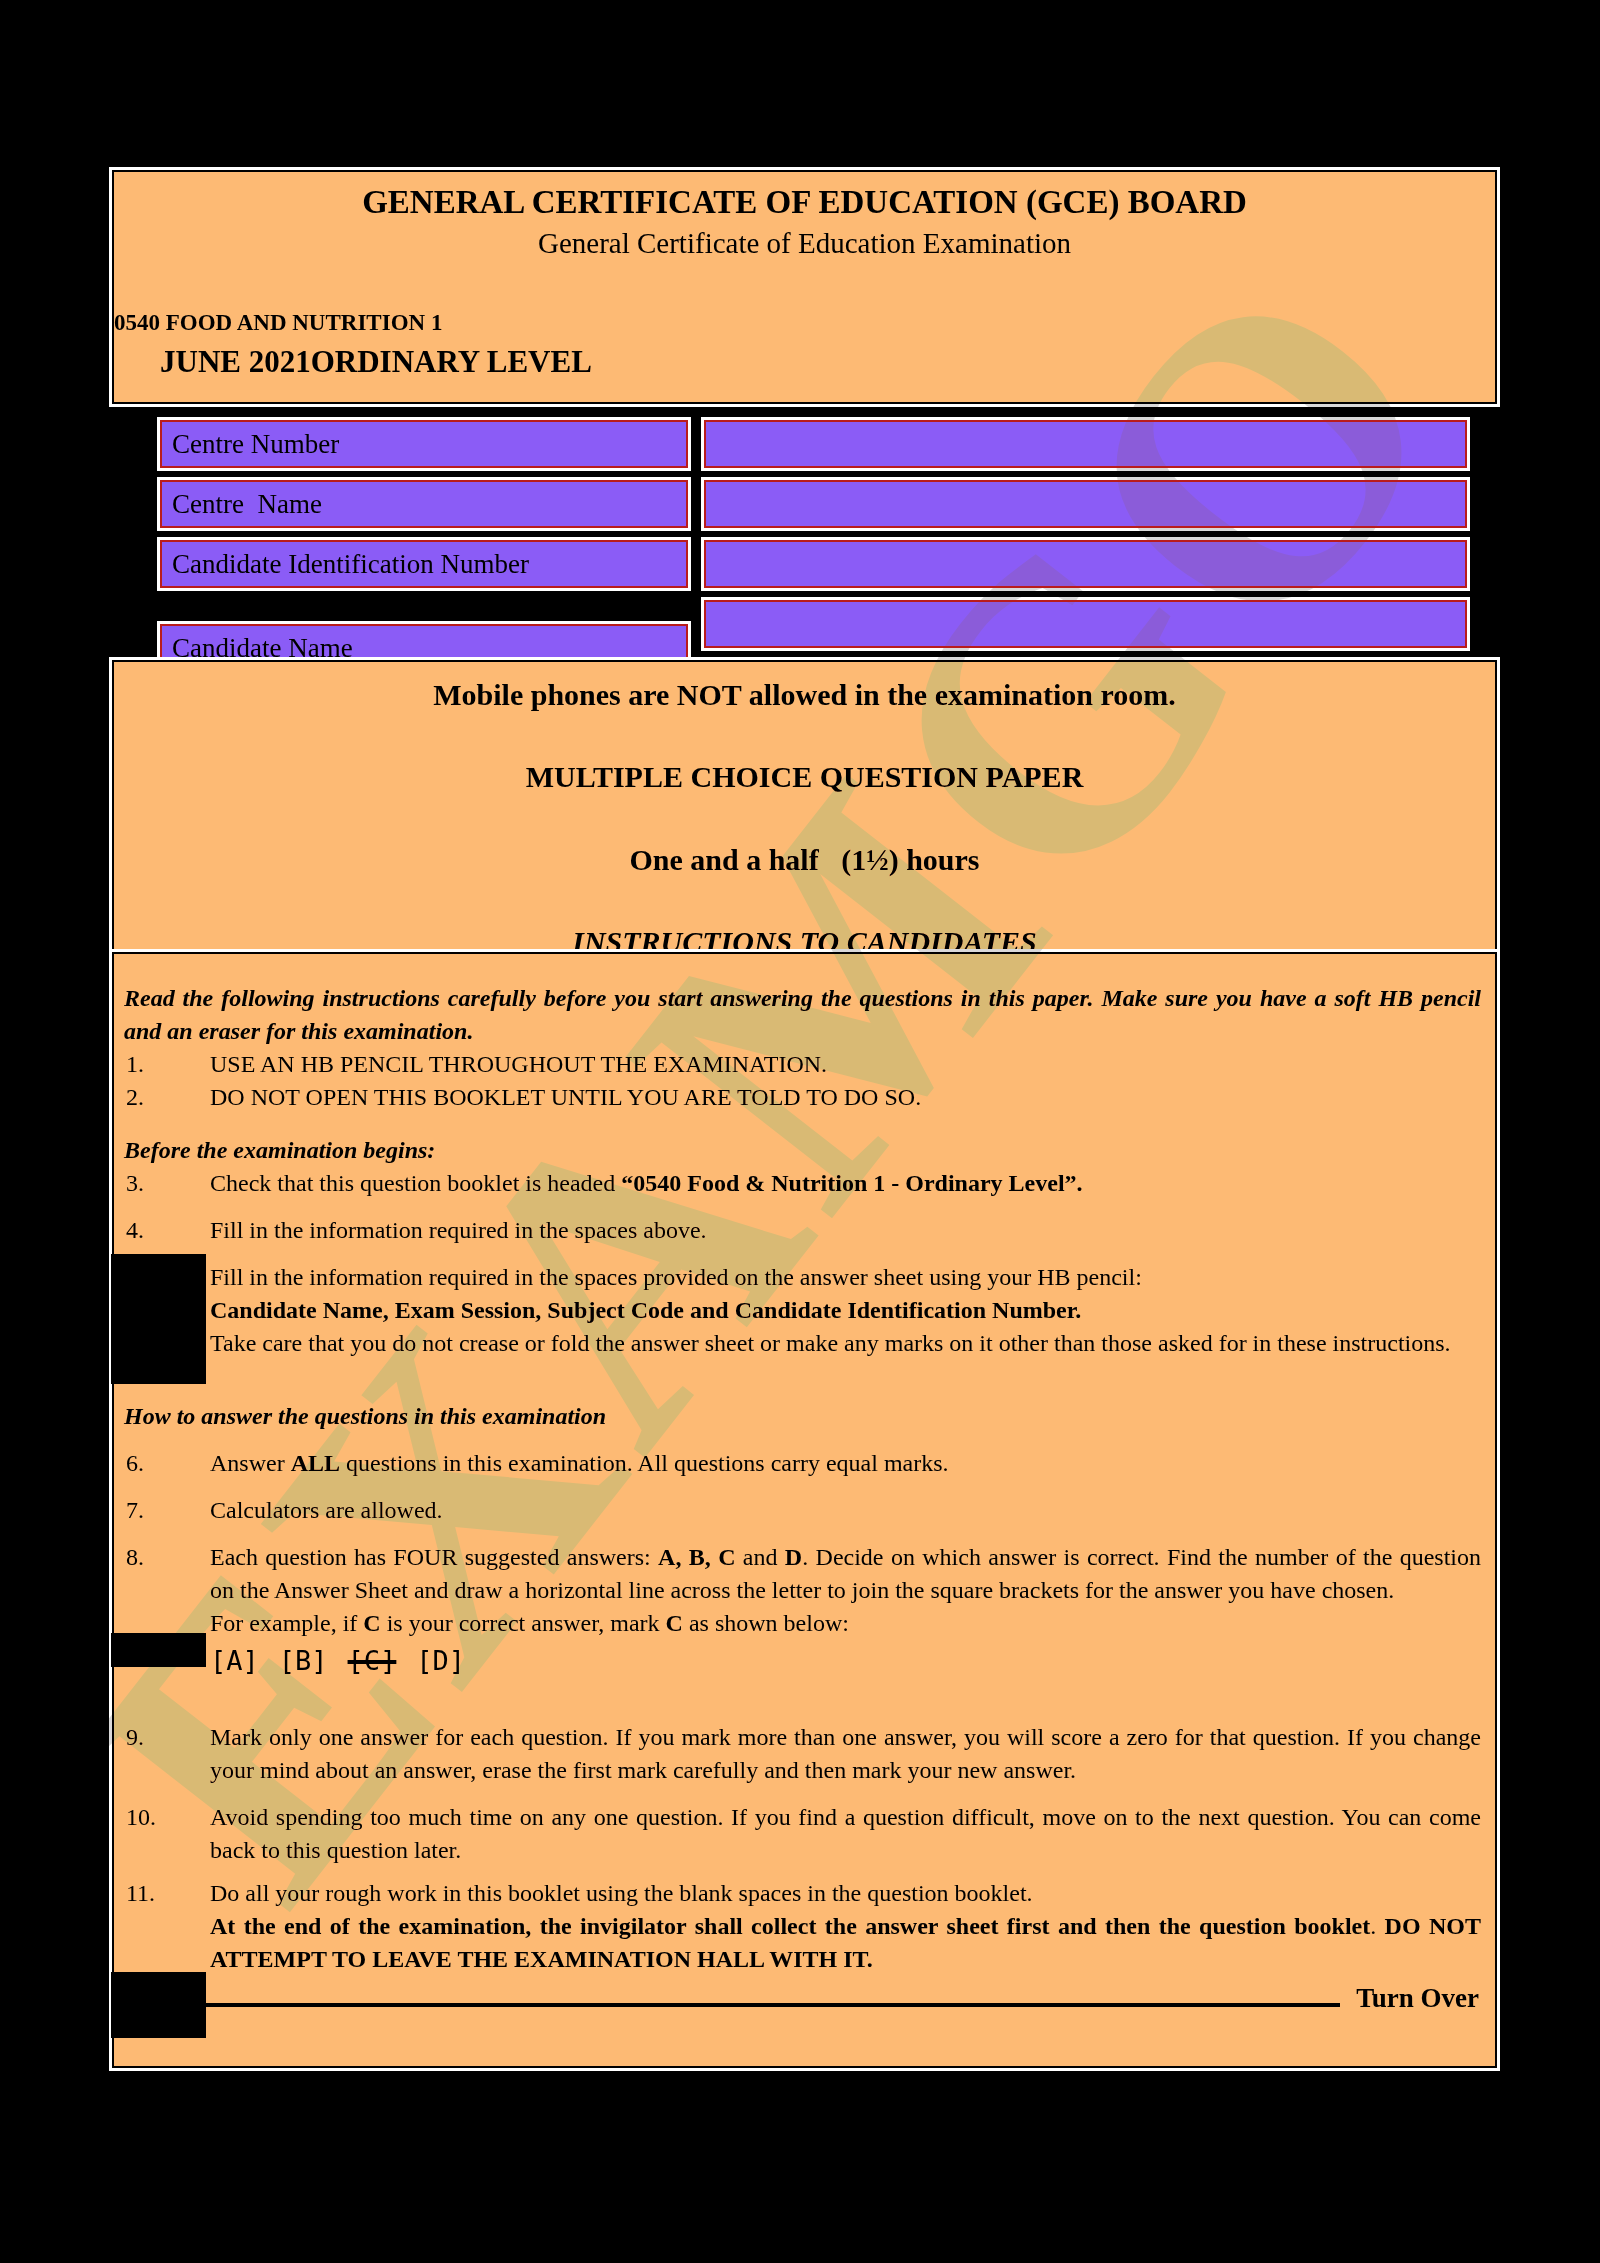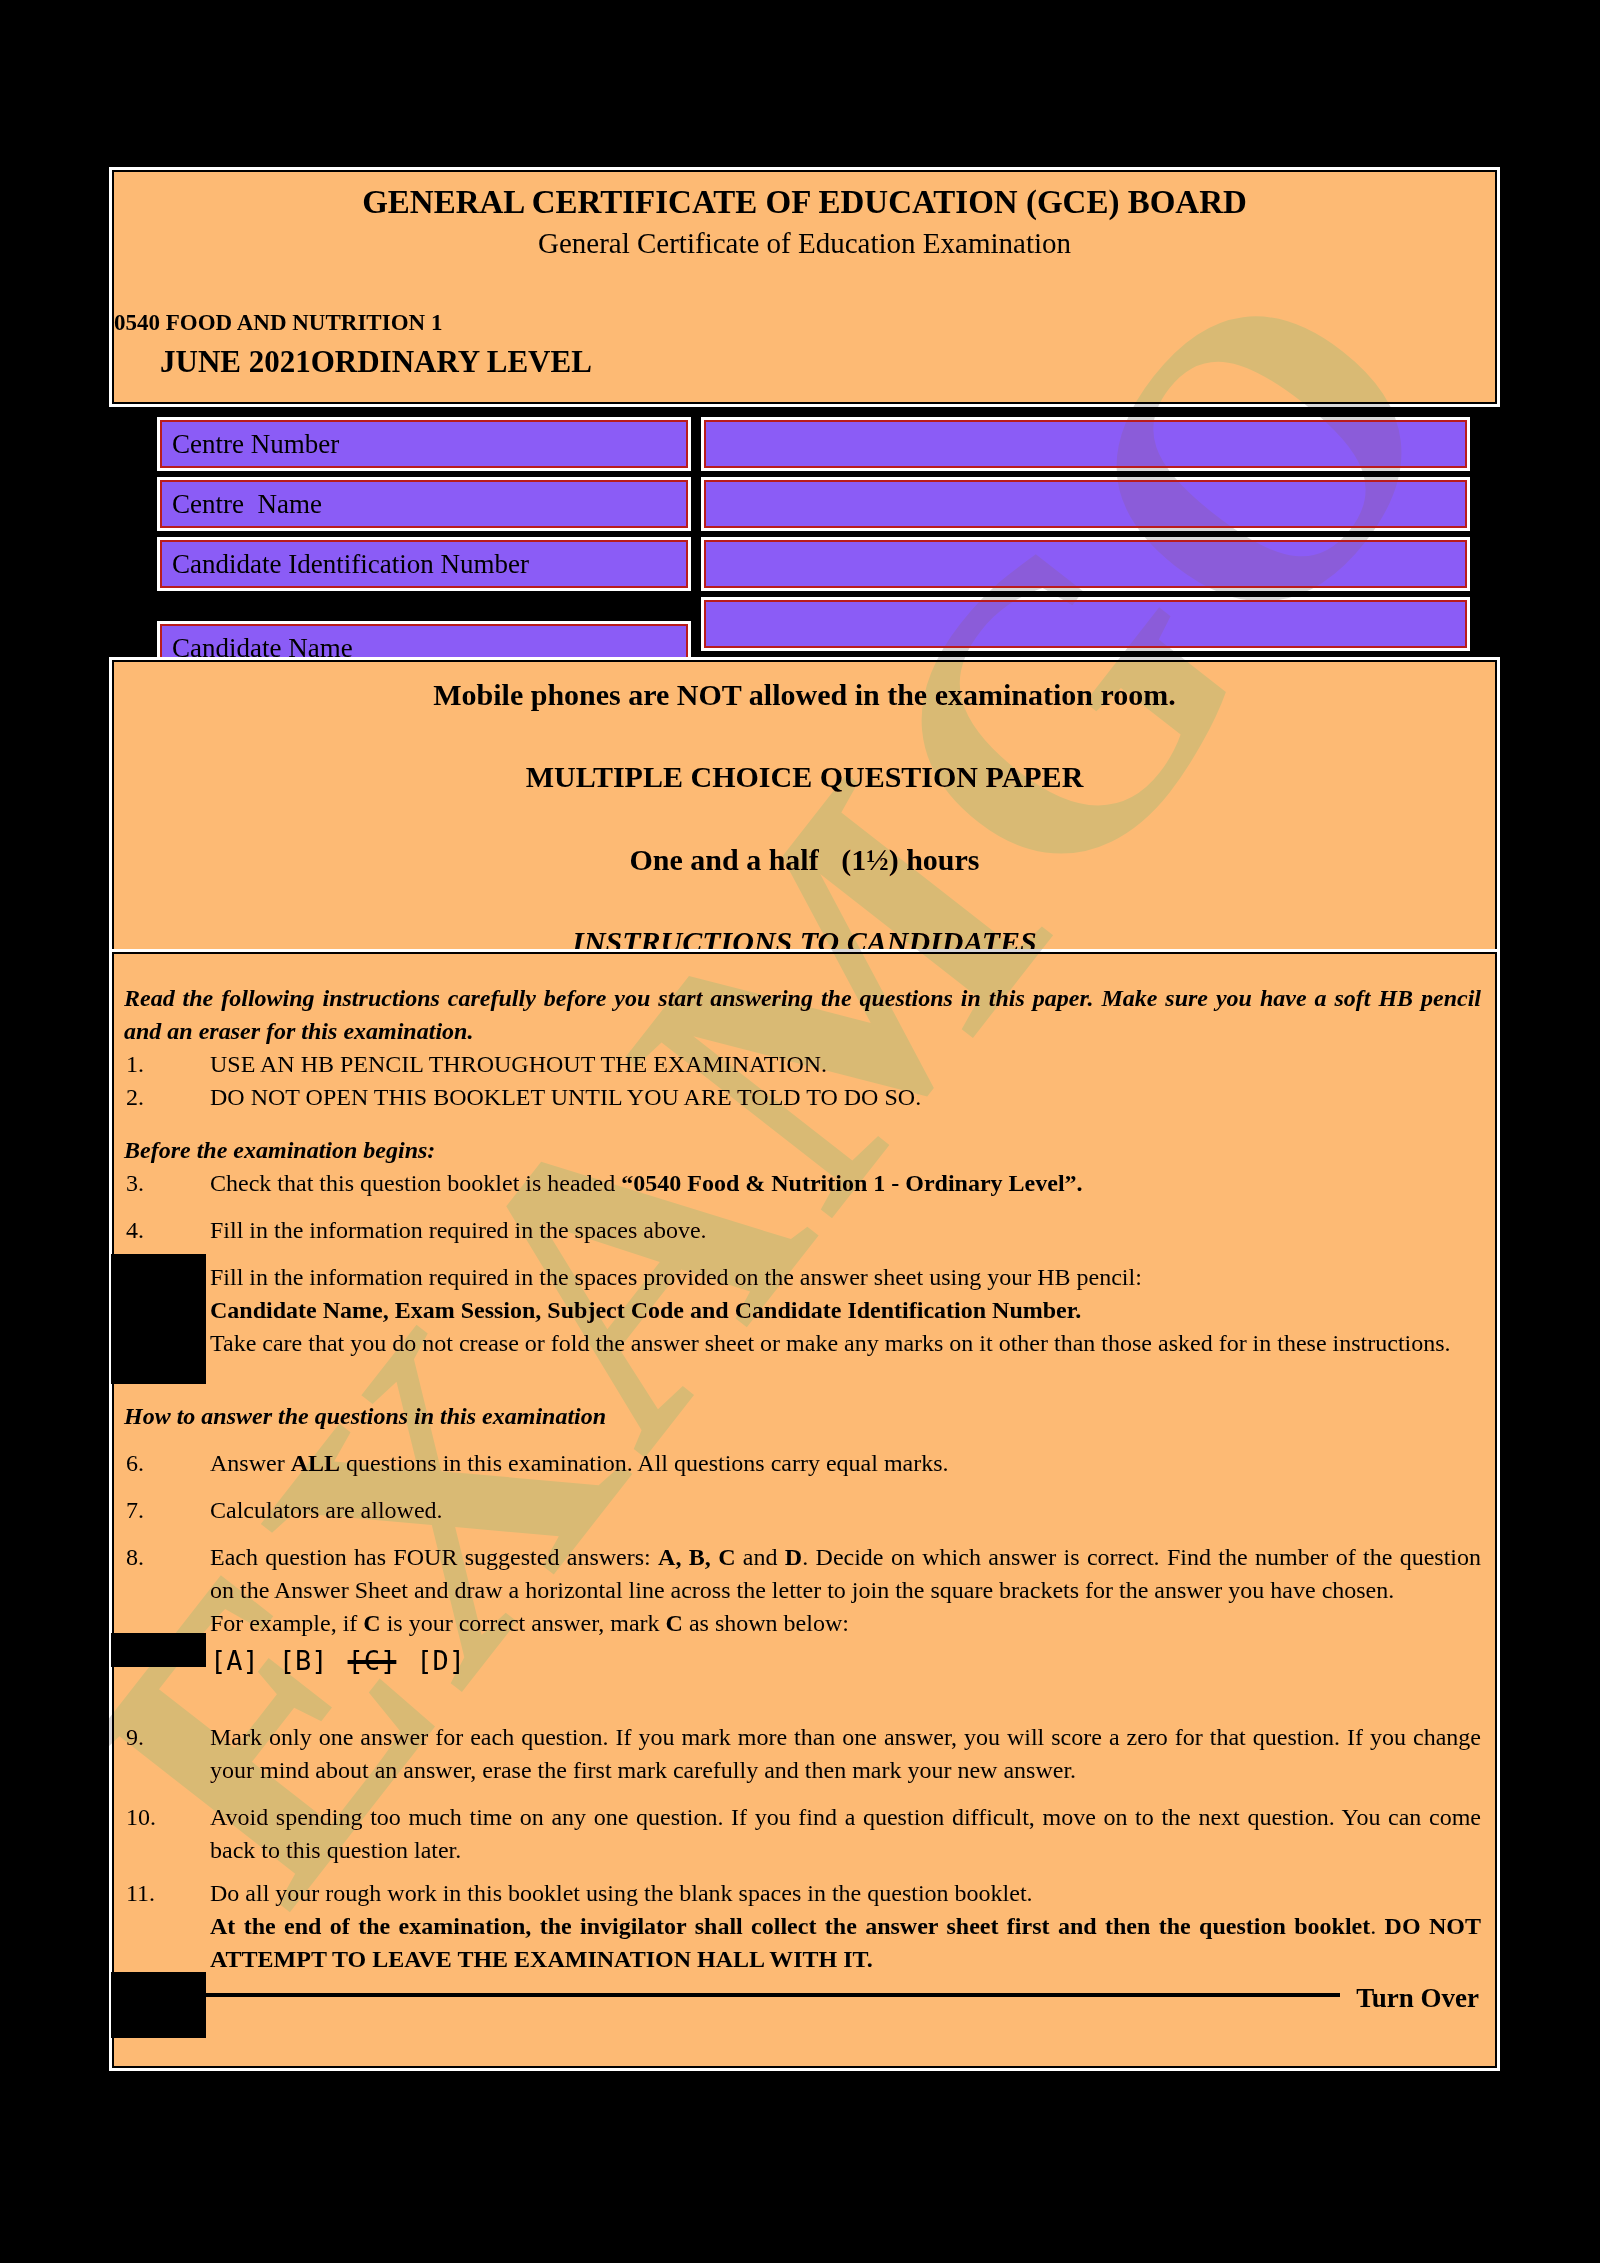--- a/index.html
+++ b/index.html
@@ -57,21 +57,21 @@
   .mt40 { margin-top:40px; } .mt44 { margin-top:44px; }
   .options-line { font-family:"DejaVu Sans Mono",monospace; font-size:27px; margin-top:4px; }
   .opt { margin-right:20px; }
   .struck { text-decoration:line-through; text-decoration-thickness:4px; }
 
   .redaction { position:absolute; left:-3px; width:95px; background:#000; z-index:5; }
   .redaction-1 { top:300px; height:130px; }
   .redaction-2 { top:679px; height:34px; }
   .redaction-3 { top:1018px; height:66px; }
 
-  .footer-row { display:flex; align-items:center; margin-top:6px; }
+  .footer-row { display:flex; align-items:flex-end; margin-top:6px; }
   .footer-rule { flex:1; height:0; border-bottom:4px solid #000; margin:0 16px 8px 0; }
   .turn-over { font-weight:bold; font-size:27px; padding-right:2px; white-space:nowrap; }
 
   
   .watermark {
     position:absolute; left:770px; top:1080px;
     transform:translate(-50%,-50%) rotate(-52deg);
     font-size:400px; font-weight:bold;
     color:#d9d9d9; letter-spacing:12px;
     mix-blend-mode:darken;

